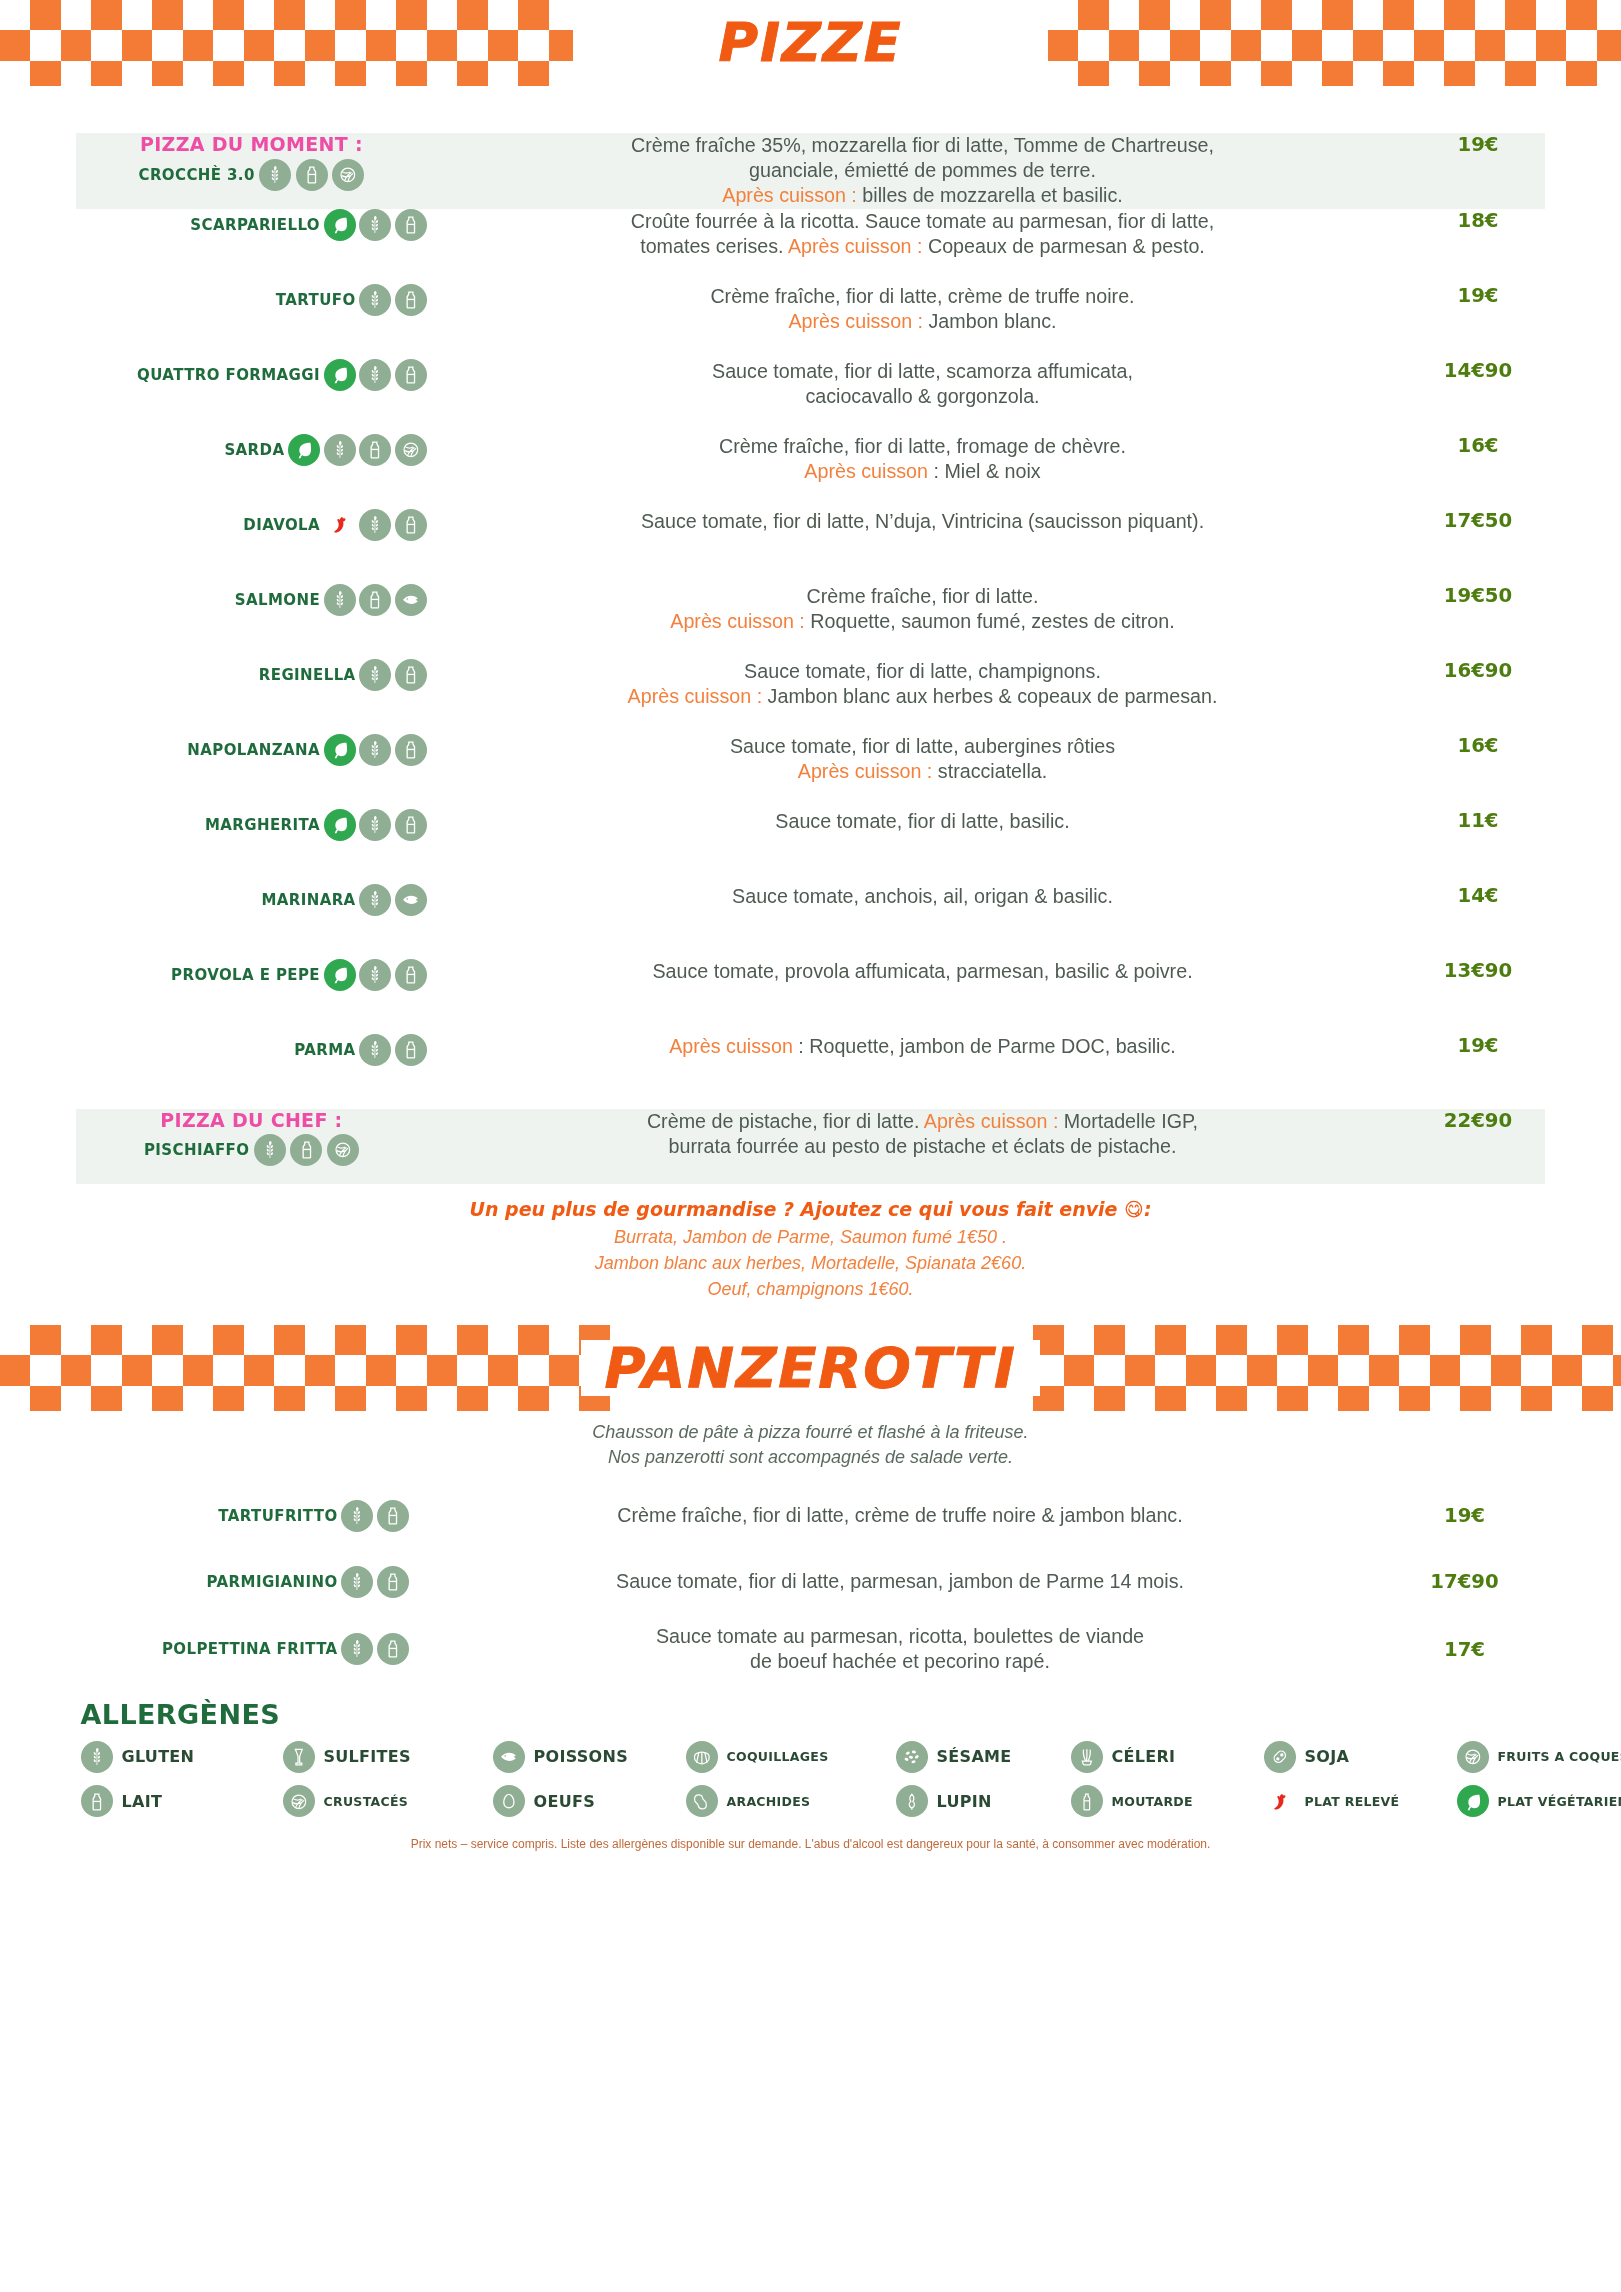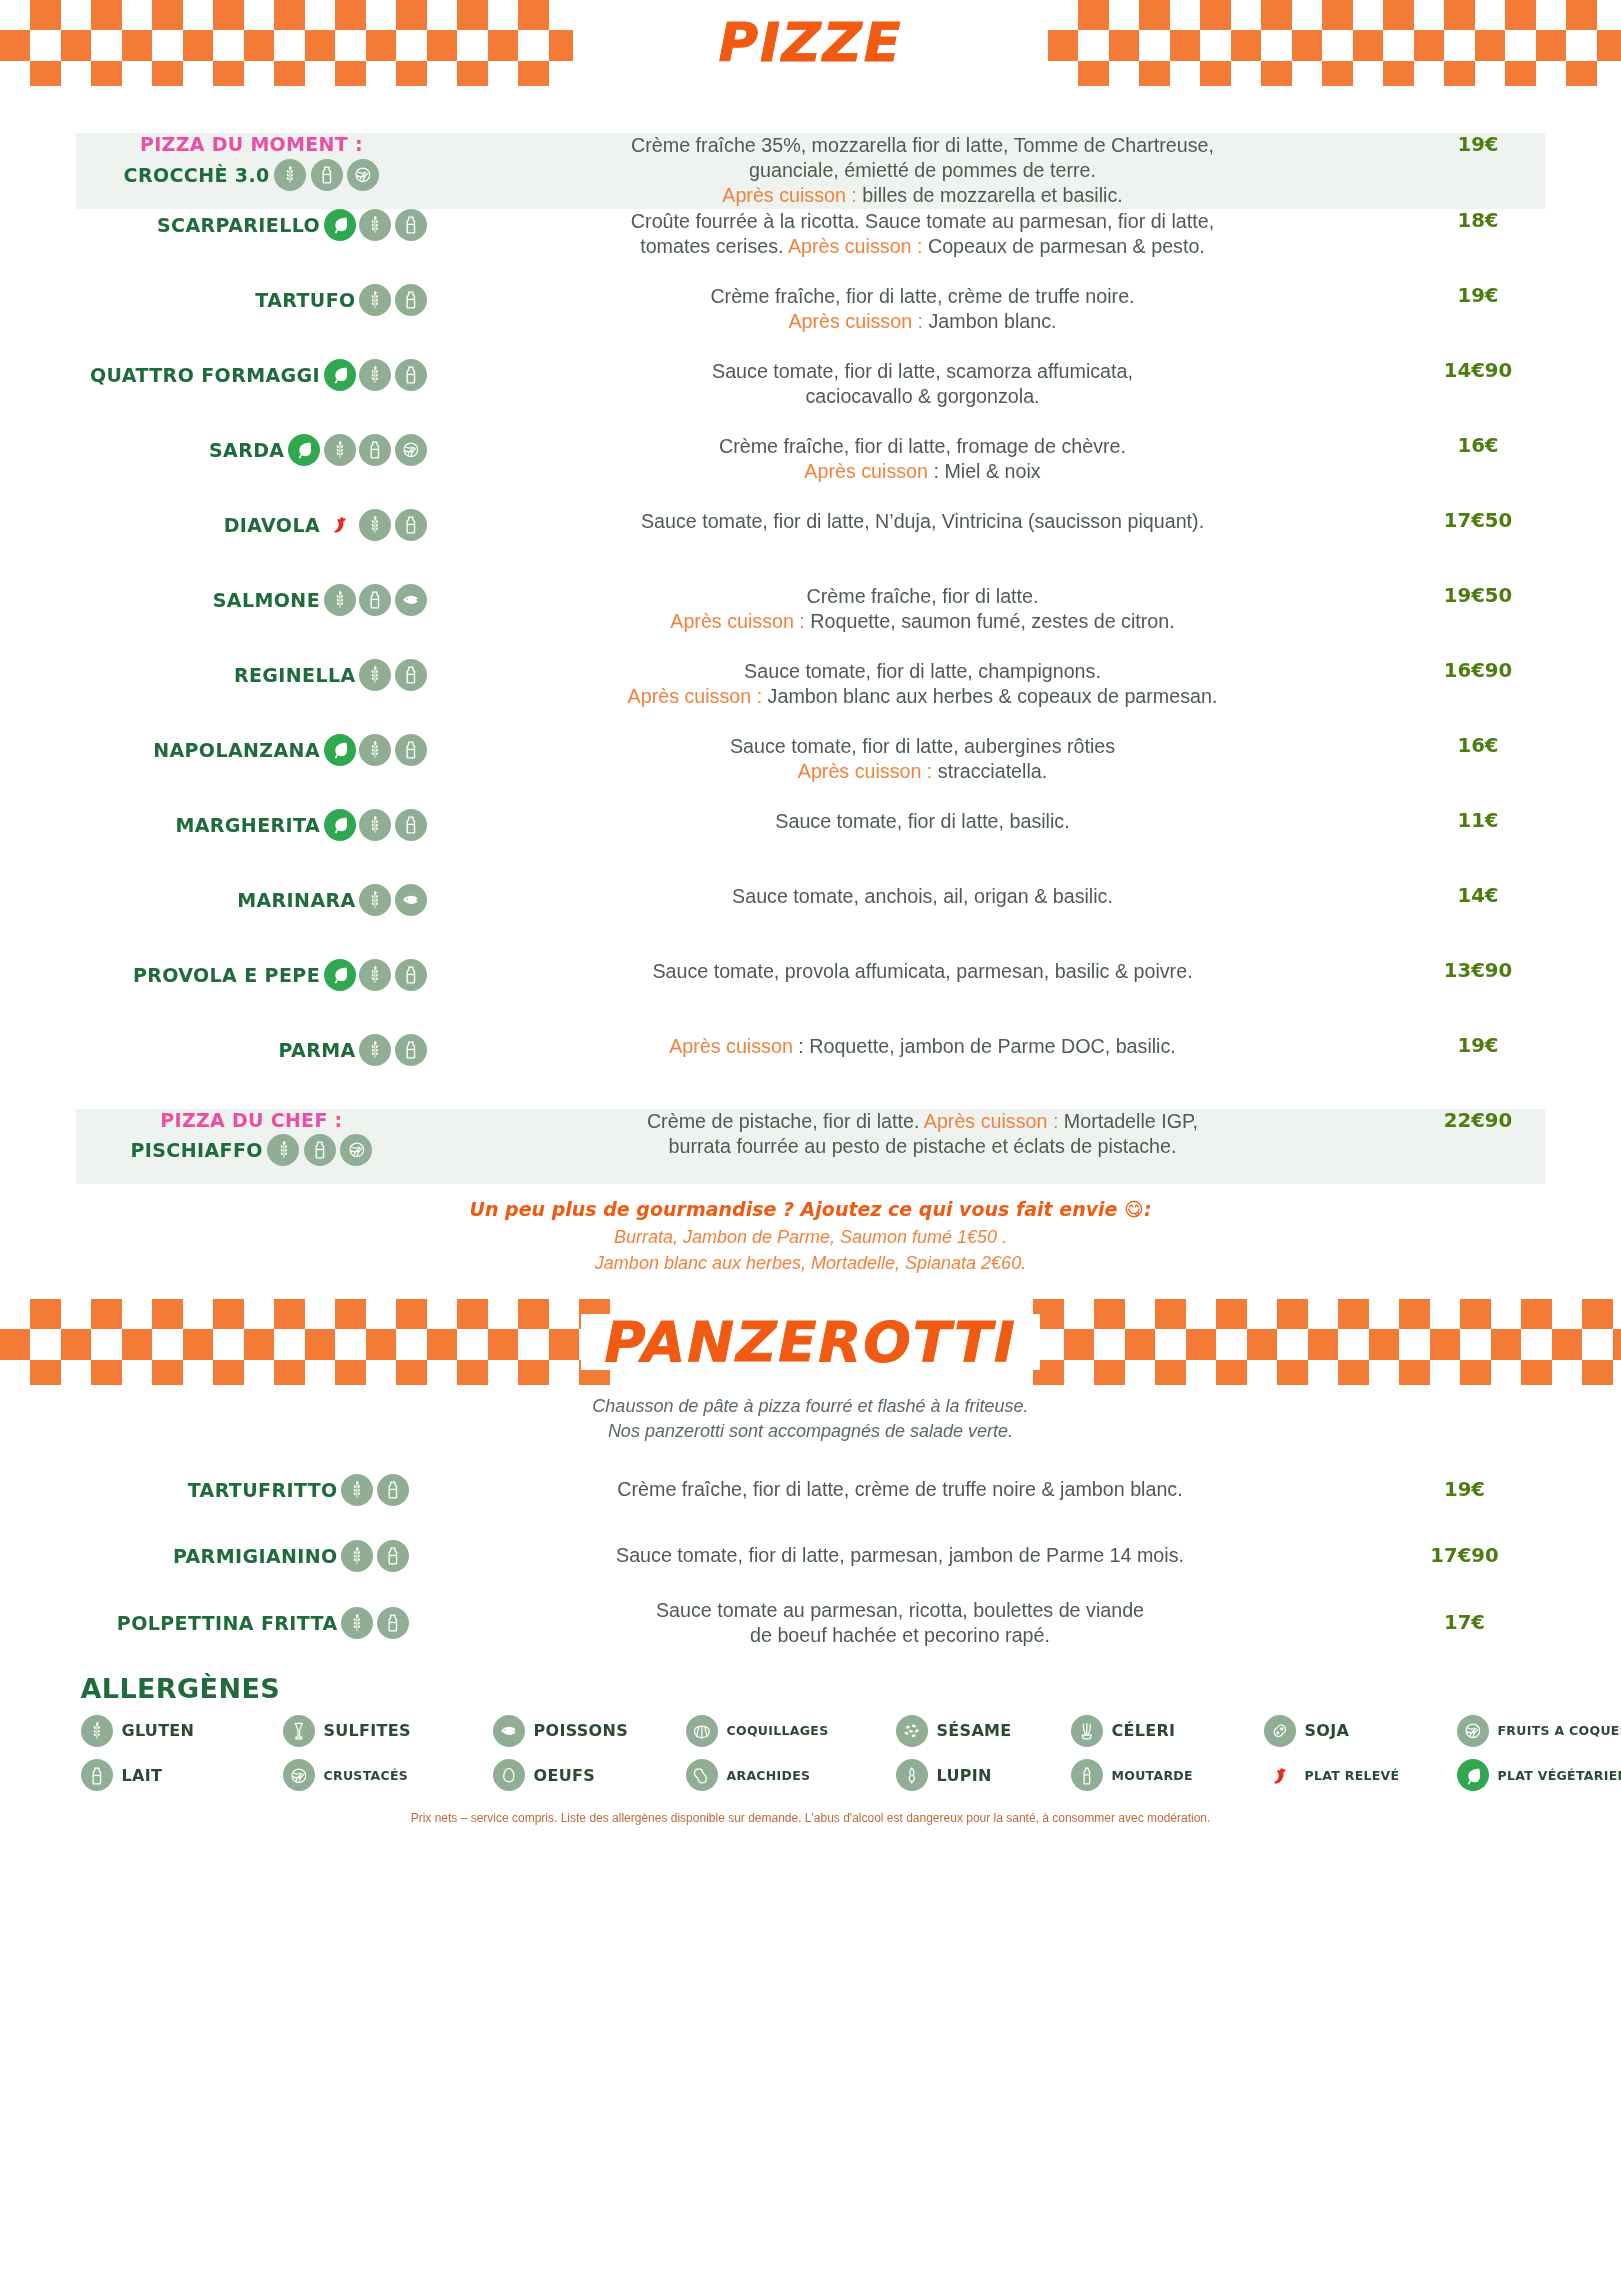--- a/index.html
+++ b/index.html
@@ -69,21 +69,21 @@
     flex: 0 0 358px;
     display: flex;
     align-items: center;
     justify-content: flex-end;
     gap: 3.6px;
     padding-right: 7.2px;
   }
   .name-text {
     font-family: "DejaVu Sans", sans-serif;
     font-weight: bold;
-    font-size: 19px;
+    font-size: 15px;
     color: #1f6b3c;
     letter-spacing: 0.4px;
     text-align: right;
     white-space: nowrap;
   }
   .col-desc {
     flex: 1 1 auto;
     text-align: center;
     font-size: 19.7px;
     color: #4f5b52;
@@ -608,20 +608,21 @@
         <div><span>burrata fourrée au pesto de pistache et éclats de pistache.</span></div>
       </div>
       <div class="col-price">22€90</div>
     </div>
   </div>
 
 <div class="extras">
   <div class="hook">Un peu plus de gourmandise ? Ajoutez ce qui vous fait envie 😋:</div>
   <div class="line">Burrata, Jambon de Parme, Saumon fumé 1€50 .</div>
   <div class="line">Jambon blanc aux herbes, Mortadelle, Spianata 2€60.</div>
+  <div class="line">Oeuf, champignons 1€60.</div>
 </div>
 
 <div class="band bottom" style="margin-top:23px">
   <div class="diamonds left" style="width:618px"></div>
   <div class="diamonds right" style="width:618px"></div>
   <div class="band-title">PANZEROTTI</div>
 </div>
 
 <div class="panz-note">
   <div>Chausson de pâte à pizza fourré et flashé à la friteuse.</div>

